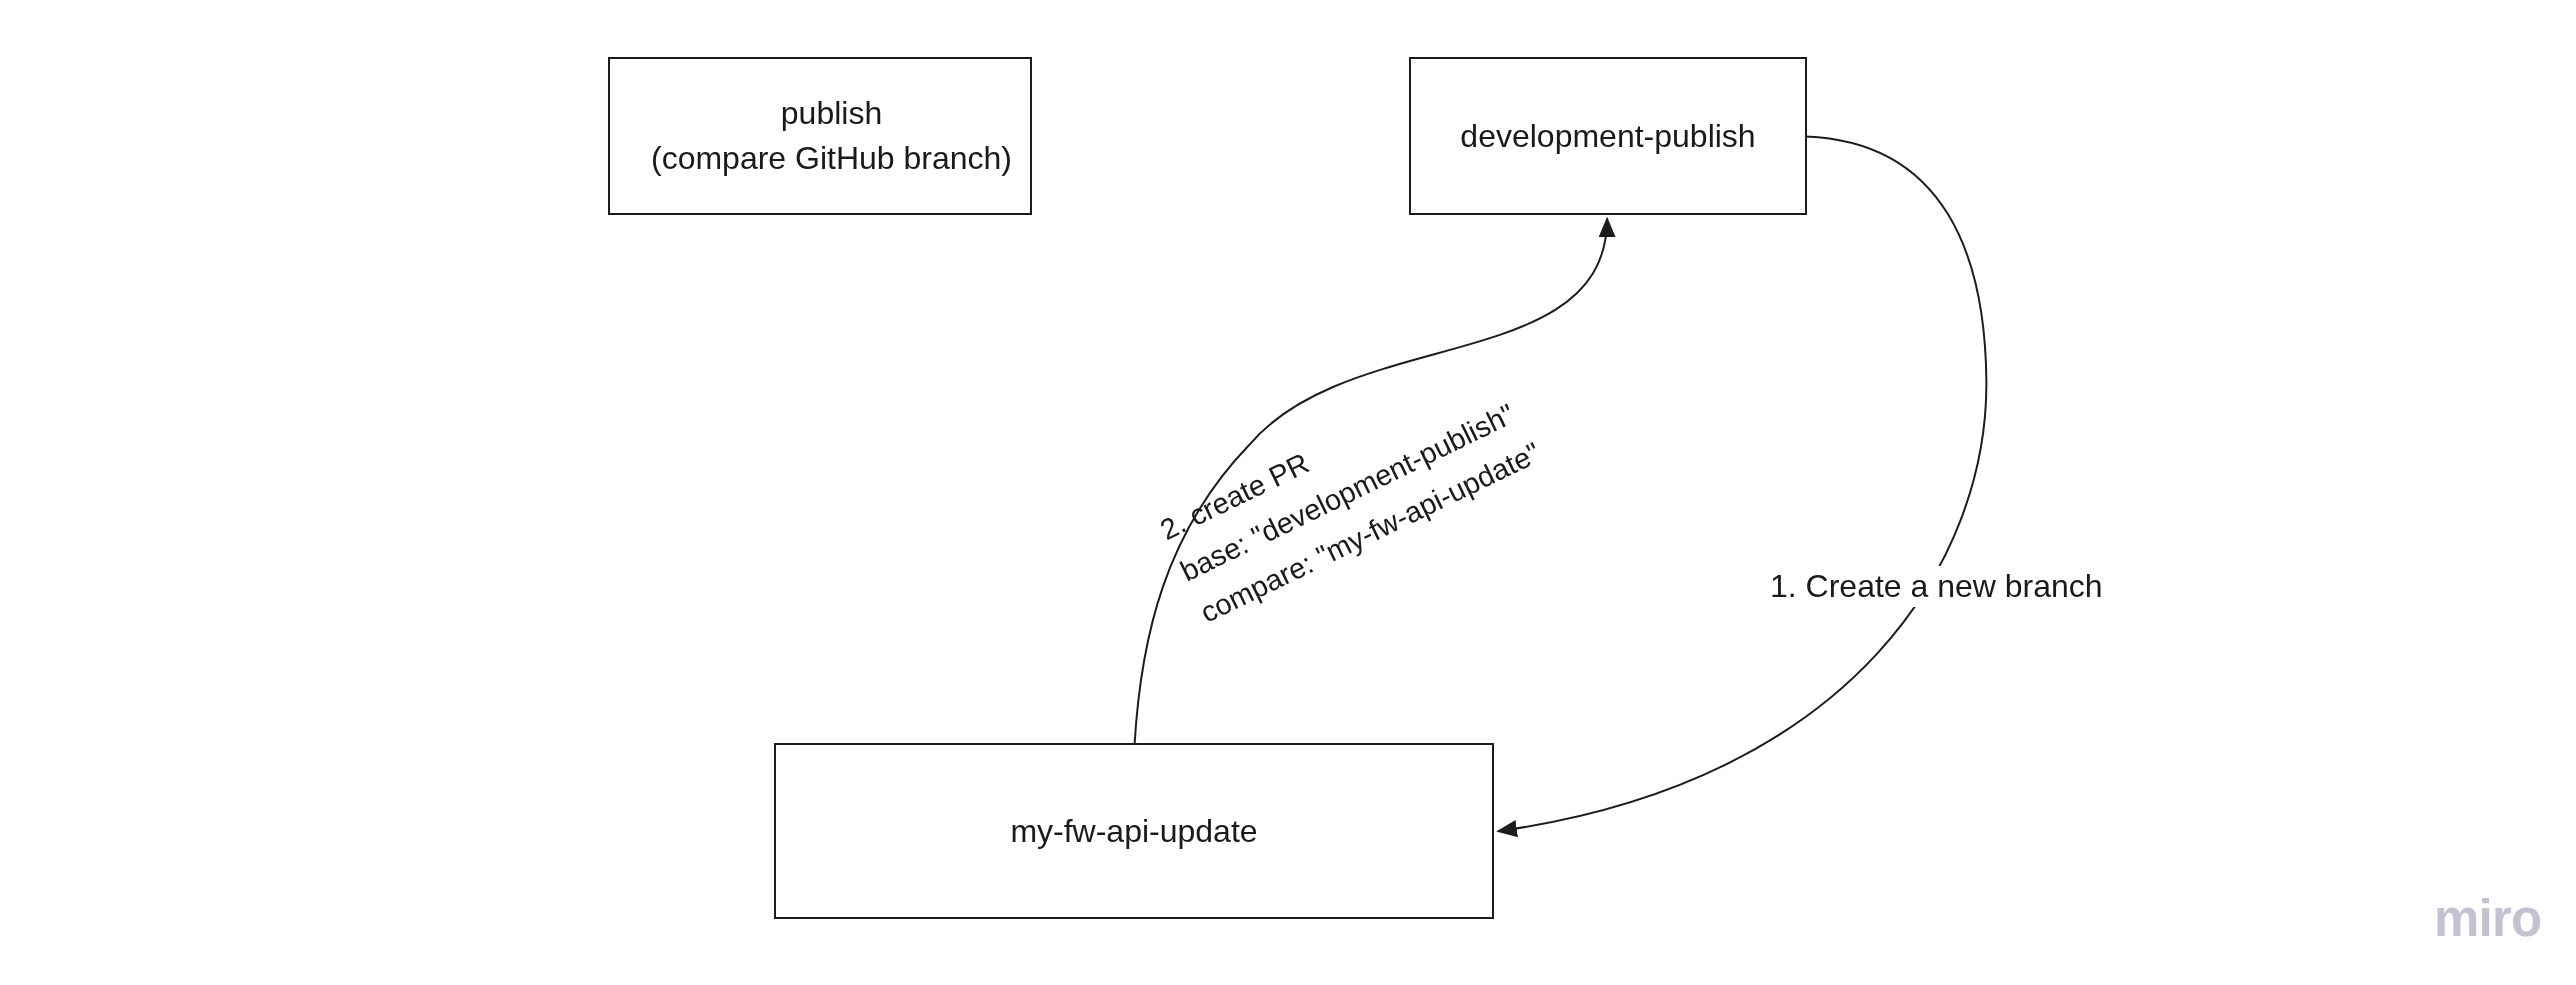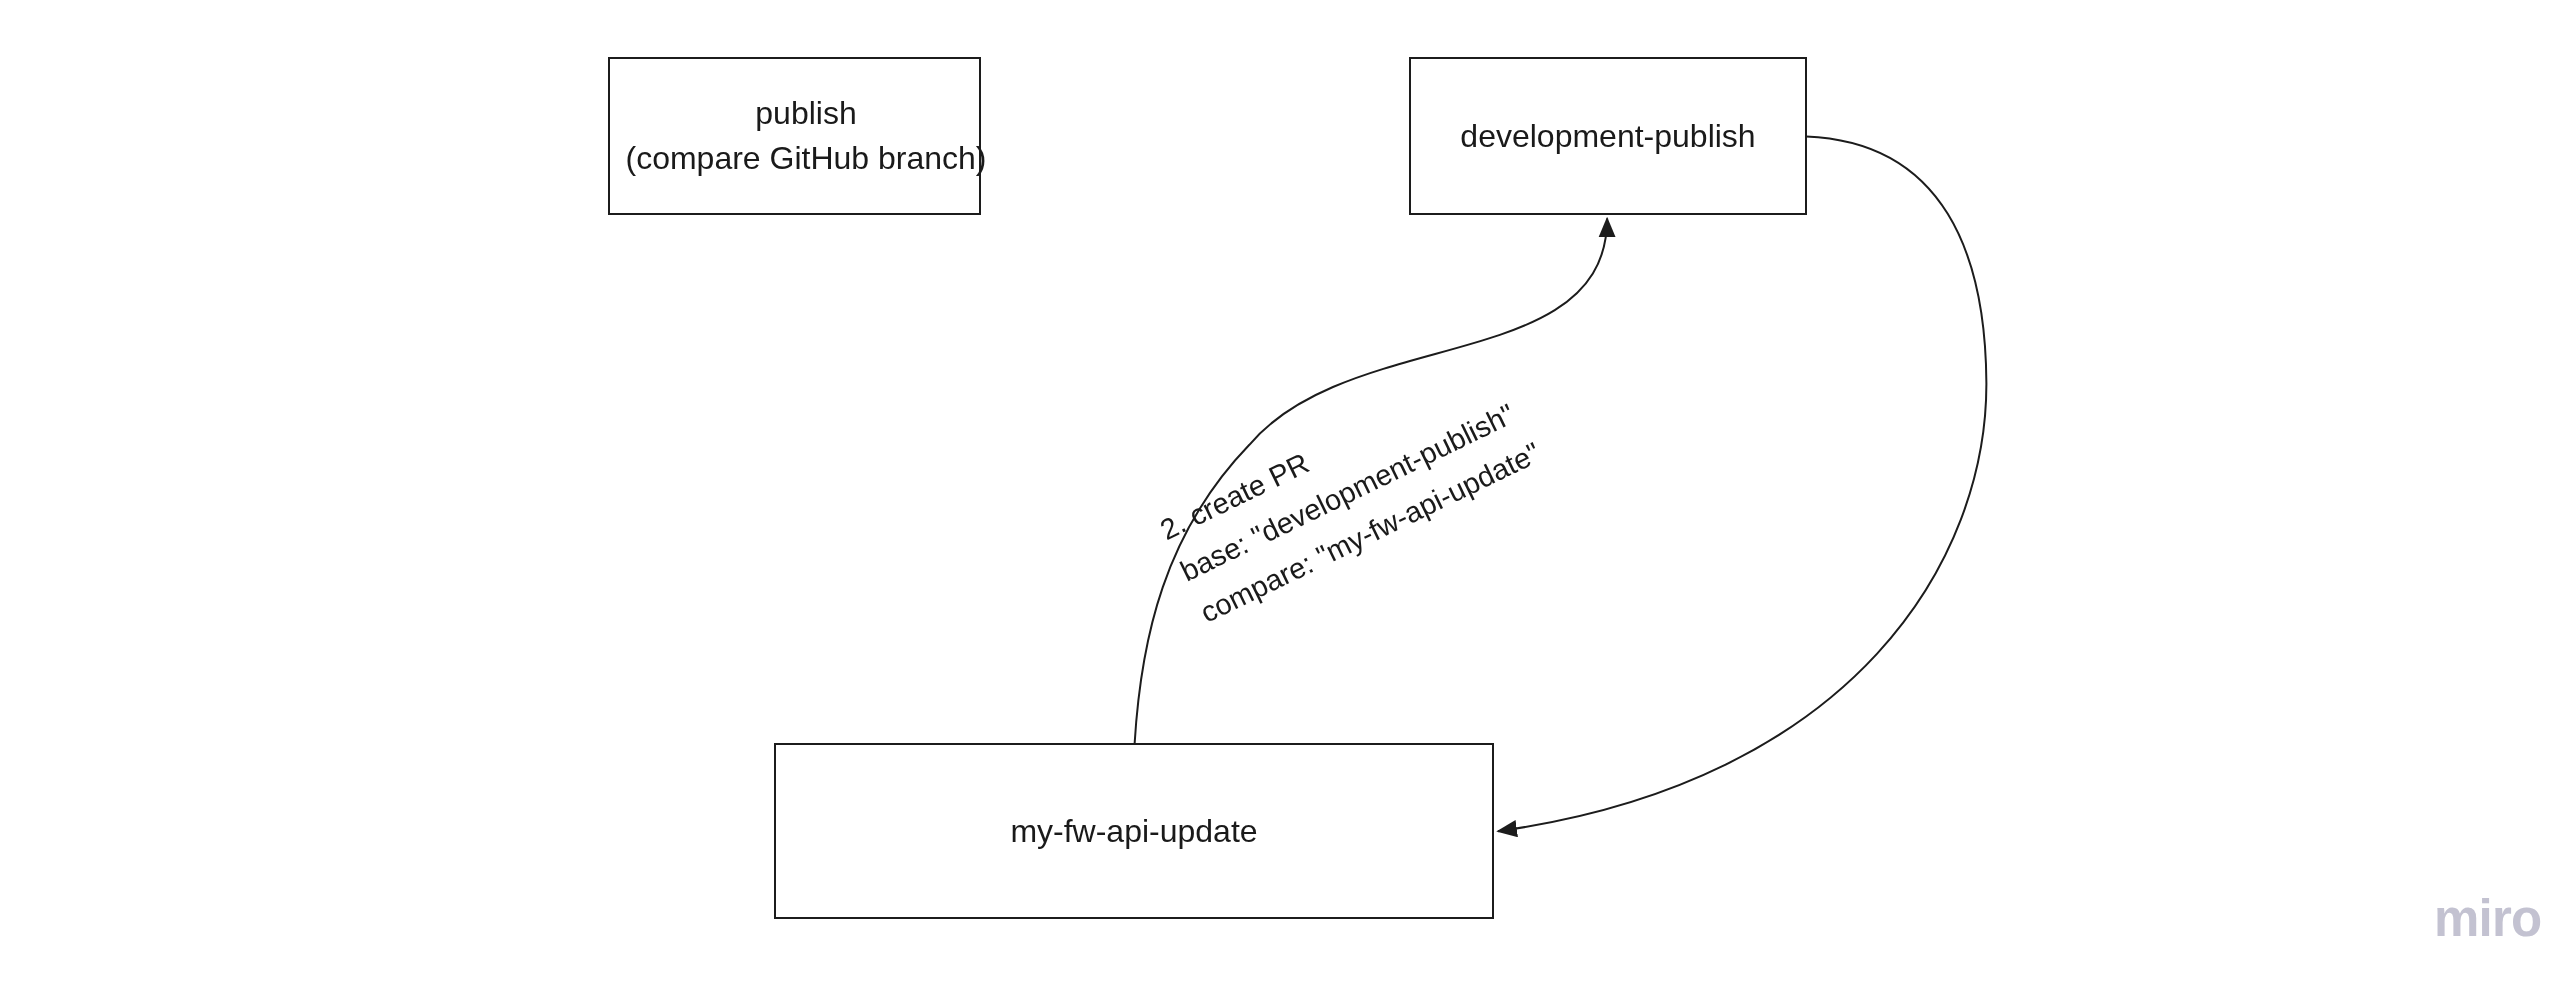--- a/index.html
+++ b/index.html
@@ -29,21 +29,21 @@
     background: var(--bg);
     display: flex;
     flex-direction: column;
     align-items: center;
     justify-content: center;
     text-align: center;
     font-size: 32px;
     line-height: 45px;
     color: var(--text);
   }
-  .node-publish            { left: 608px;  top: 57px;  width: 373px; height: 158px; padding-left: 23px; }
+  .node-publish            { left: 608px;  top: 57px;  width: 424px; height: 158px; padding-left: 23px; }
   .node-development-publish{ left: 1409px; top: 57px;  width: 398px; height: 158px; }
   .node-my-fw-api-update   { left: 774px;  top: 743px; width: 720px; height: 176px; }
   .node-line { white-space: nowrap; }
 
   
   .connectors {
     position: absolute;
     left: 0; top: 0;
     width: 2576px;
     height: 986px;
@@ -112,20 +112,21 @@
       <marker id="arrowhead" viewBox="0 0 12 10" refX="11" refY="5" markerWidth="26" markerHeight="22" markerUnits="userSpaceOnUse" orient="auto">
         <path d="M0,0 L12,5 L0,10 Z" fill="#1c1c1c"></path>
       </marker>
     </defs>
 
     <path class="connector" d="M 2267 171 C 2440 178, 2492 320, 2493 480 C 2494 700, 2330 980, 1880 1043" marker-end="url(#arrowhead)"></path>
 
     <path class="connector" d="M 1424 933 C 1432 800, 1462 668, 1568 558 C 1695 408, 2017 470, 2017 274" marker-end="url(#arrowhead)"></path>
   </svg>
 
+  <div class="connector-label-horizontal">1. Create a new branch</div>
 
   <div class="connector-label-rotated">
     <div class="rl">2. create PR</div>
     <div class="rl">base: "development-publish"</div>
     <div class="rl">compare: "my-fw-api-update"</div>
   </div>
 
   <div class="watermark">miro</div>
 
 </div>

